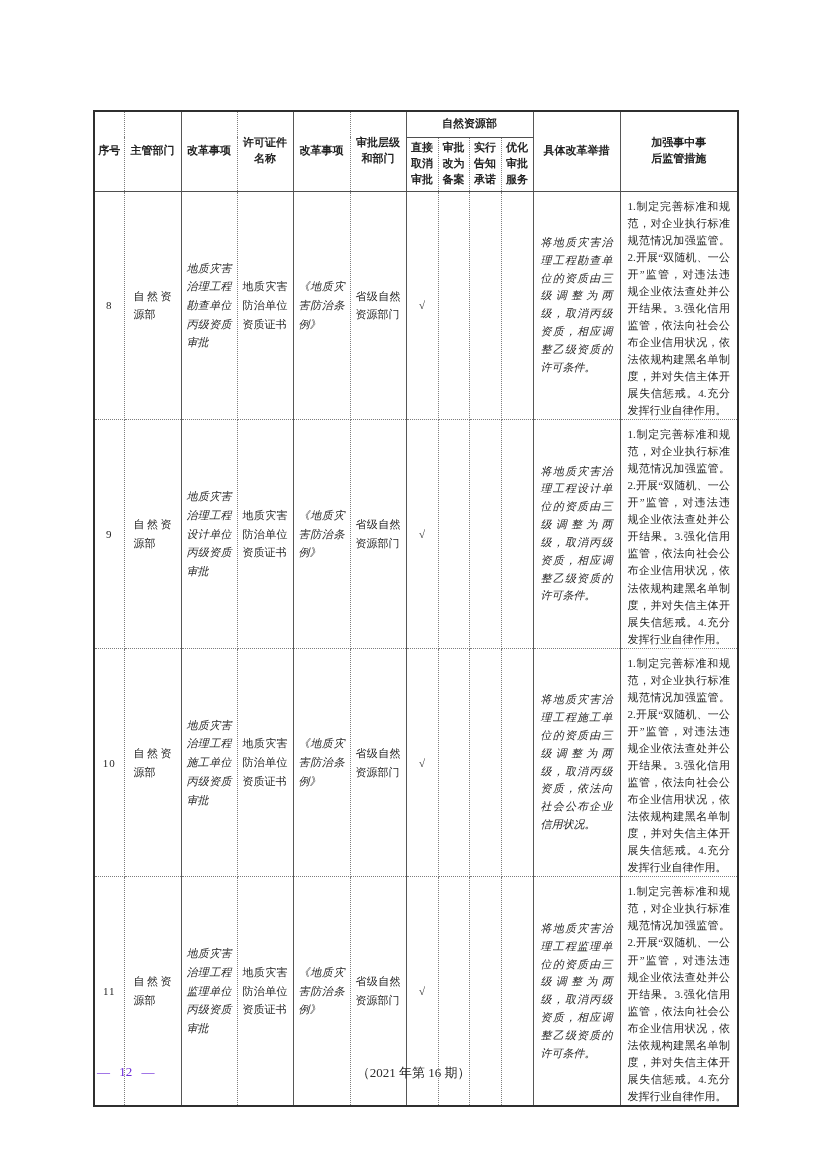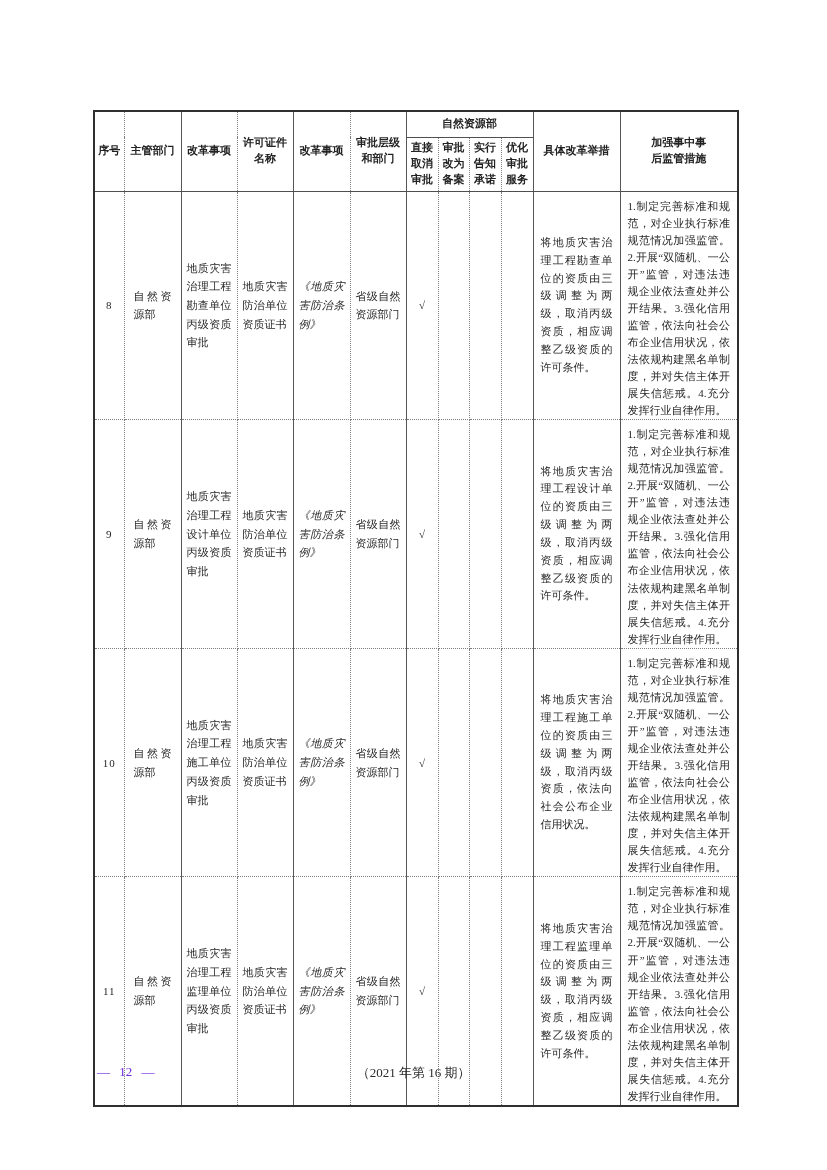--- a/index.html
+++ b/index.html
@@ -32,28 +32,28 @@
   
   tr.data    { height:215px; }
   tr.data-last { height:224px; }
   tr.data td, tr.data-last td {
     font-size:11px; vertical-align:middle; color:#272727;
   }
   tr.data td { border-bottom:1px dotted #7d7d7d; }
   tr.data-last td { border-bottom:none; }
   td.no      { text-align:center; letter-spacing:1px; }
   td.dept    { text-align:justify; text-justify:inter-character; padding:10px 9px; line-height:1.7; }
-  td.item    { text-align:justify; text-justify:inter-character; padding:0 5px; line-height:1.7; }
+  td.item    { text-align:justify; text-justify:inter-character; padding:0 5px; line-height:1.7;font-style:italic; }
   td.license { text-align:justify; text-justify:inter-character; padding:0 5px; line-height:1.7; }
   td.basis   { text-align:justify; text-justify:inter-character; padding:0 5px; line-height:1.7;font-style:italic; }
   td.level   { text-align:justify; text-justify:inter-character; padding:0 5px; line-height:1.7; }
   td.check   { text-align:center; font-size:14px; }
   td.measures {
     text-align:justify; text-justify:inter-character;
-    padding:0 7px; line-height:1.62;
+    padding:0 7px; line-height:1.62;font-style:italic;
   }
   td.supervision {
     text-align:justify; text-justify:inter-character;
     padding:6px 7px 0 7px; line-height:1.55; vertical-align:top;
   }
   
   .footer-page {
     position:absolute; left:97px; top:1064px;
     font-size:13px; word-spacing:6px; color:#6d28d9;
   }

